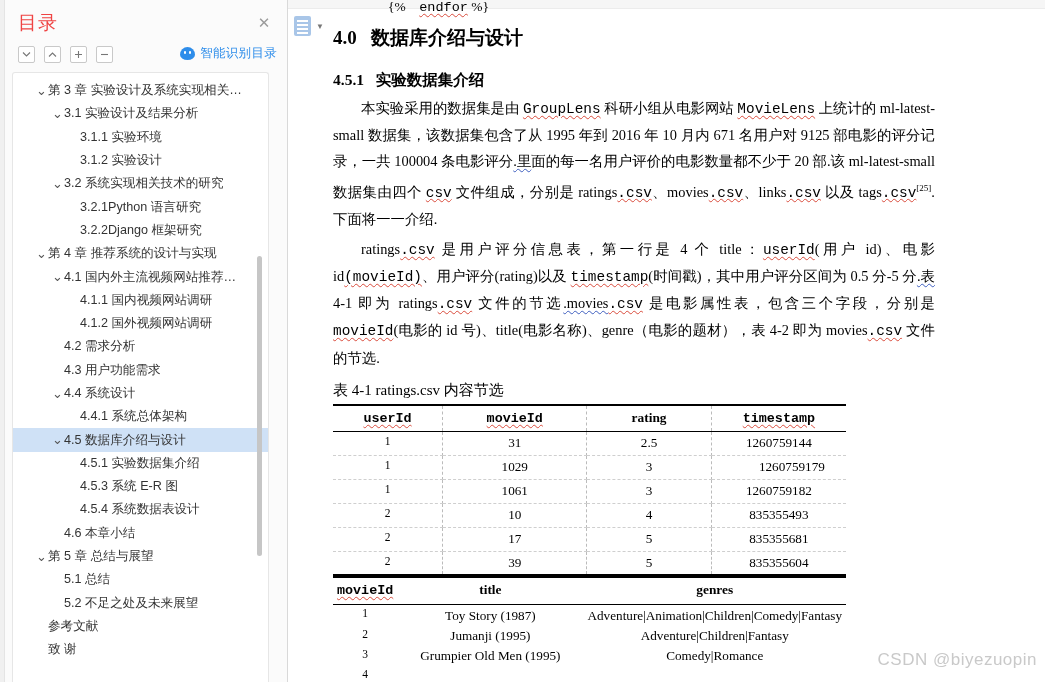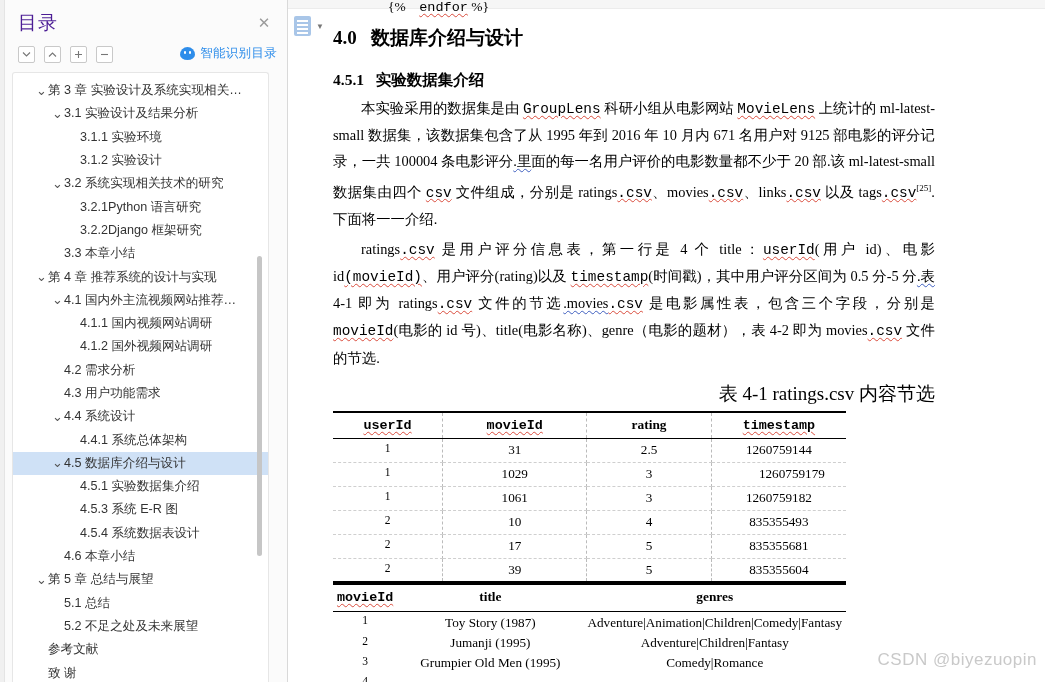--- a/index.html
+++ b/index.html
@@ -17,21 +17,21 @@
     position: relative;
     width: 288px; height: 682px;
     background: #fbfbfb;
     border-right: 1px solid #d9d9d9;
     flex: 0 0 288px;
   }
   .toc-left-rail { position: absolute; left: 0; top: 0; width: 5px; height: 682px; background: #f0f0f0; border-right:1px solid #e4e4e4; }
 
   .toc-header { position: relative; padding: 10px 14px 2px 18px; height: 42px; }
   .toc-title {
-    font-size: 19px; color: #4c1d95; font-weight: 400;
+    font-size: 19px; color: #ef4444; font-weight: 400;
     letter-spacing: 1px; line-height: 26px;
   }
   .toc-close {
     position: absolute; right: 14px; top: 14px;
     width: 18px; height: 18px; line-height: 18px; text-align: center;
     font-size: 15px; color: #9b9b9b; cursor: pointer; user-select: none;
   }
 
   .toc-toolbar { display: flex; align-items: center; padding: 4px 12px 6px 18px; height: 26px; position: relative; }
   .tb-btn {
@@ -128,21 +128,21 @@
     font-family: "Liberation Serif", serif;
   }
   p.body {
     font-size: 14.4px; line-height: 26.2px; margin: 4px 0 0 0; text-align: justify;
     width: 602px; font-family: "Liberation Serif", serif;
   }
   p.body .ind { display: inline-block; width: 28px; }
   sup { font-size: 9px; vertical-align: super; }
 
   .tbl-caption {
-    text-align: right; font-size: 19px; margin: 10px 0 4px 0; width: 602px;
+    text-align: left; font-size: 15px; margin: 10px 0 4px 0; width: 602px;
     font-family: "Liberation Serif", serif;
   }
   table.doc-tbl {
     border-collapse: collapse; width: 513px; margin-left: 0px;
     font-family: "Liberation Serif", serif;
   }
   table.doc-tbl th, table.doc-tbl td {
     text-align: center; font-size: 13.2px; font-weight: normal;
     padding: 3px 4px; border-left: 1px dashed #bbb; border-right: 1px dashed #bbb;
     border-top: 1px dashed #cfcfcf; border-bottom: 1px dashed #cfcfcf;
@@ -231,24 +231,20 @@
           <div class="toc-item lvl2">
             <span class="caret" style="font-size: 13px; line-height: 6px;">⌄</span>
             <span class="lbl">3.2 系统实现相关技术的研究</span>
           </div>
           <div class="toc-item lvl3">
             <span class="lbl">3.2.1Python 语言研究</span>
           </div>
           <div class="toc-item lvl3">
             <span class="lbl">3.2.2Django 框架研究</span>
           </div>
-          <div class="toc-item lvl2">
-            <span class="caret empty" style="font-size: 13px; line-height: 6px;">⌄</span>
-            <span class="lbl">3.3 本章小结</span>
-          </div>
           <div class="toc-item lvl1">
             <span class="caret" style="font-size: 13px; line-height: 6px;">⌄</span>
             <span class="lbl">第 4 章 推荐系统的设计与实现</span>
           </div>
           <div class="toc-item lvl2">
             <span class="caret" style="font-size: 13px; line-height: 6px;">⌄</span>
             <span class="lbl">4.1 国内外主流视频网站推荐…</span>
           </div>
           <div class="toc-item lvl3">
             <span class="lbl">4.1.1 国内视频网站调研</span>

